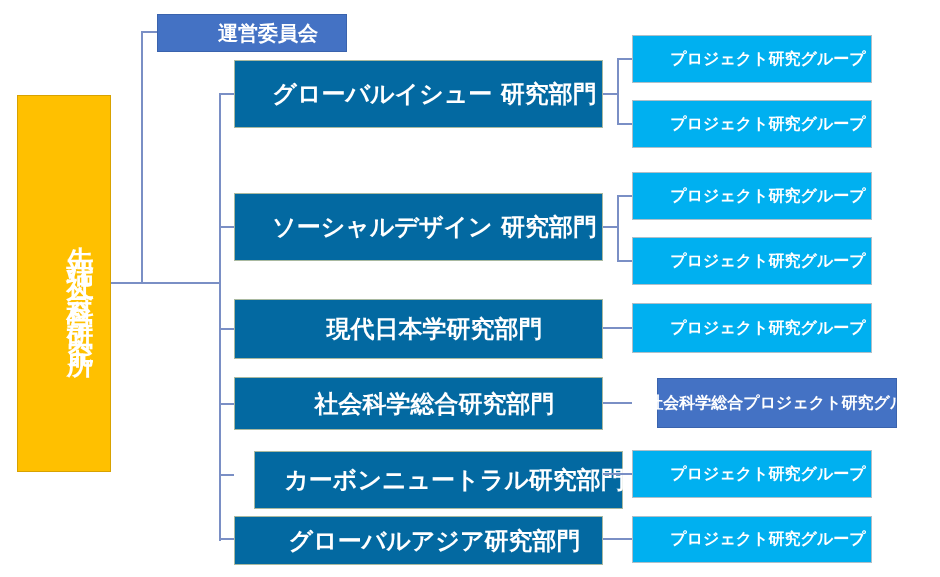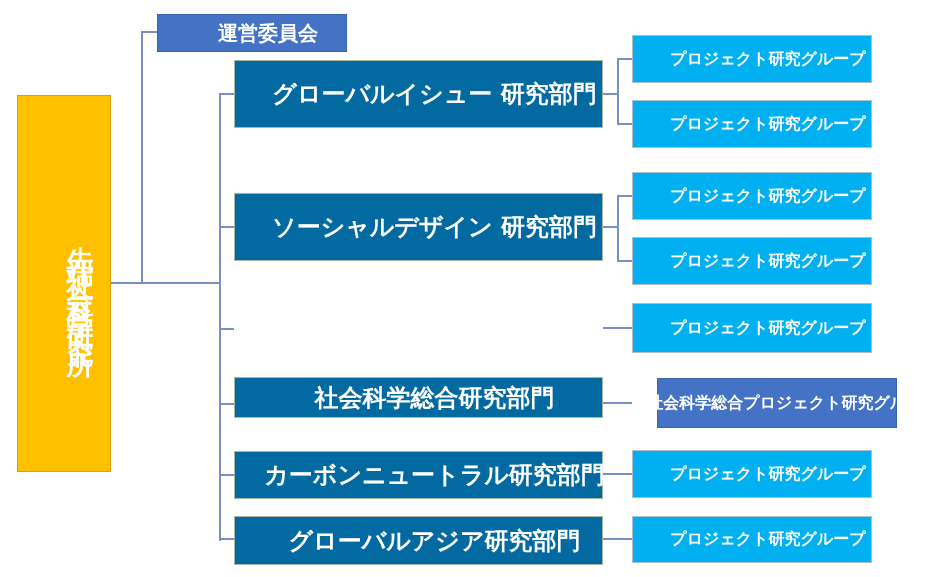--- a/index.html
+++ b/index.html
@@ -64,22 +64,23 @@
 <body>
 
 <div id="canvas">
 
   <div class="box institute">先端社会科学研究所</div>
 
   <div class="box committee">運営委員会</div>
 
   <div class="box dept" style="top:60px;height:68px;">グローバルイシュー 研究部門</div>
   <div class="box dept" style="top:193px;height:68px;">ソーシャルデザイン 研究部門</div>
-  <div class="box dept" style="top:377px;height:41px;">社会科学総合研究部門</div>
-  <div class="box dept" style="top:451px;height:48px;">カーボンニュートラル研究部門</div>
+  <div class="box dept" style="top:299px;height:60px;">現代日本学研究部門</div>
+  <div class="box dept" style="top:377px;height:53px;">社会科学総合研究部門</div>
+  <div class="box dept" style="top:451px;height:58px;margin-left:20px;">カーボンニュートラル研究部門</div>
   <div class="box dept" style="top:516px;height:49px;">グローバルアジア研究部門</div>
 
   <div class="box grp" style="top:35px;height:48px;">プロジェクト研究グループ</div>
   <div class="box grp" style="top:100px;height:48px;">プロジェクト研究グループ</div>
   <div class="box grp" style="top:172px;height:48px;">プロジェクト研究グループ</div>
   <div class="box grp" style="top:237px;height:48px;">プロジェクト研究グループ</div>
   <div class="box grp" style="top:303px;height:50px;">プロジェクト研究グループ</div>
   <div class="box grp dark" style="top:378px;height:50px;">社会科学総合プロジェクト研究グループ</div>
   <div class="box grp" style="top:450px;height:48px;">プロジェクト研究グループ</div>
   <div class="box grp" style="top:516px;height:47px;">プロジェクト研究グループ</div>

